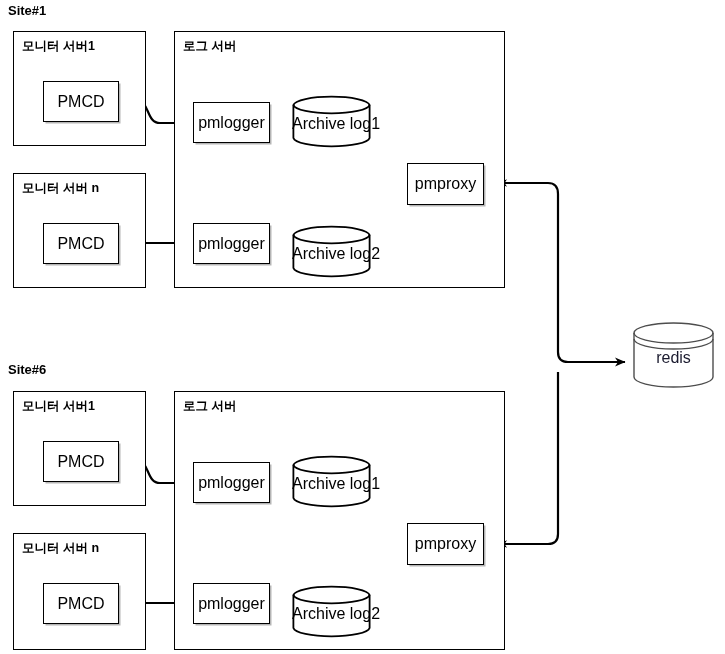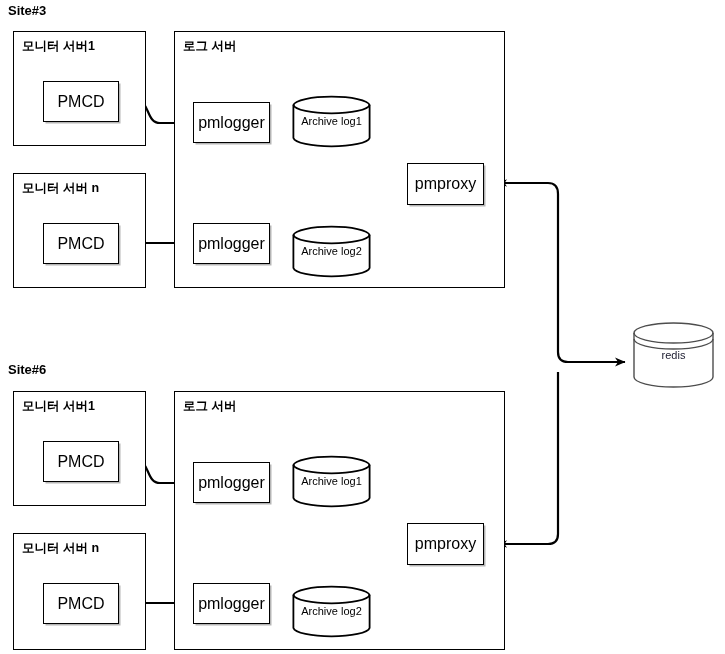--- a/index.html
+++ b/index.html
@@ -77,21 +77,21 @@
     position: absolute;
     left: 0;
     top: 0;
     overflow: visible;
   }
   .cyl-label {
     position: absolute;
     left: 0;
     width: 100%;
     text-align: center;
-    font-size: 11px;
+    font-size: 16px;
     color: #000000;
     white-space: nowrap;
   }
   .cyl-redis .cyl-label {
     color: #1a1a2e;
   }
 </style>
 </head>
 <body>
 
@@ -129,21 +129,21 @@
       <path d="M270,603 L285,603" marker-end="url(#arrow)"></path>
       <path d="M371,473 L381,473 Q390,473 390,483 L390,534 Q390,544 399,544 L400,544" marker-end="url(#arrow)"></path>
       <path d="M371,614 L381,614 Q390,614 390,604 L390,554 Q390,544 399,544 L400,544" marker-end="url(#arrow)"></path>
       <path d="M558,534 Q558,544 548,544 L499,544" marker-end="url(#arrow)"></path>
 
       <path d="M558,194 L558,352 M558,372 L558,534"></path>
       <path d="M558,352 Q558,362 568,362 L625,362" marker-end="url(#arrowbig)"></path>
     </g>
   </svg>
 
-  <div class="site-label" style="left:8px; top:3px;">Site#3</div>
+  <div class="site-label" style="left:8px; top:3px;">Site#1</div>
 
   <div class="container-box" style="left:13px; top:31px; width:133px; height:115px;">
     <div class="container-title">모니터 서버1</div>
   </div>
   <div class="node-box" style="left:43px; top:81px; width:76px; height:41px;">PMCD</div>
 
   <div class="container-box" style="left:13px; top:173px; width:133px; height:115px;">
     <div class="container-title">모니터 서버 n</div>
   </div>
   <div class="node-box" style="left:43px; top:223px; width:76px; height:41px;">PMCD</div>

